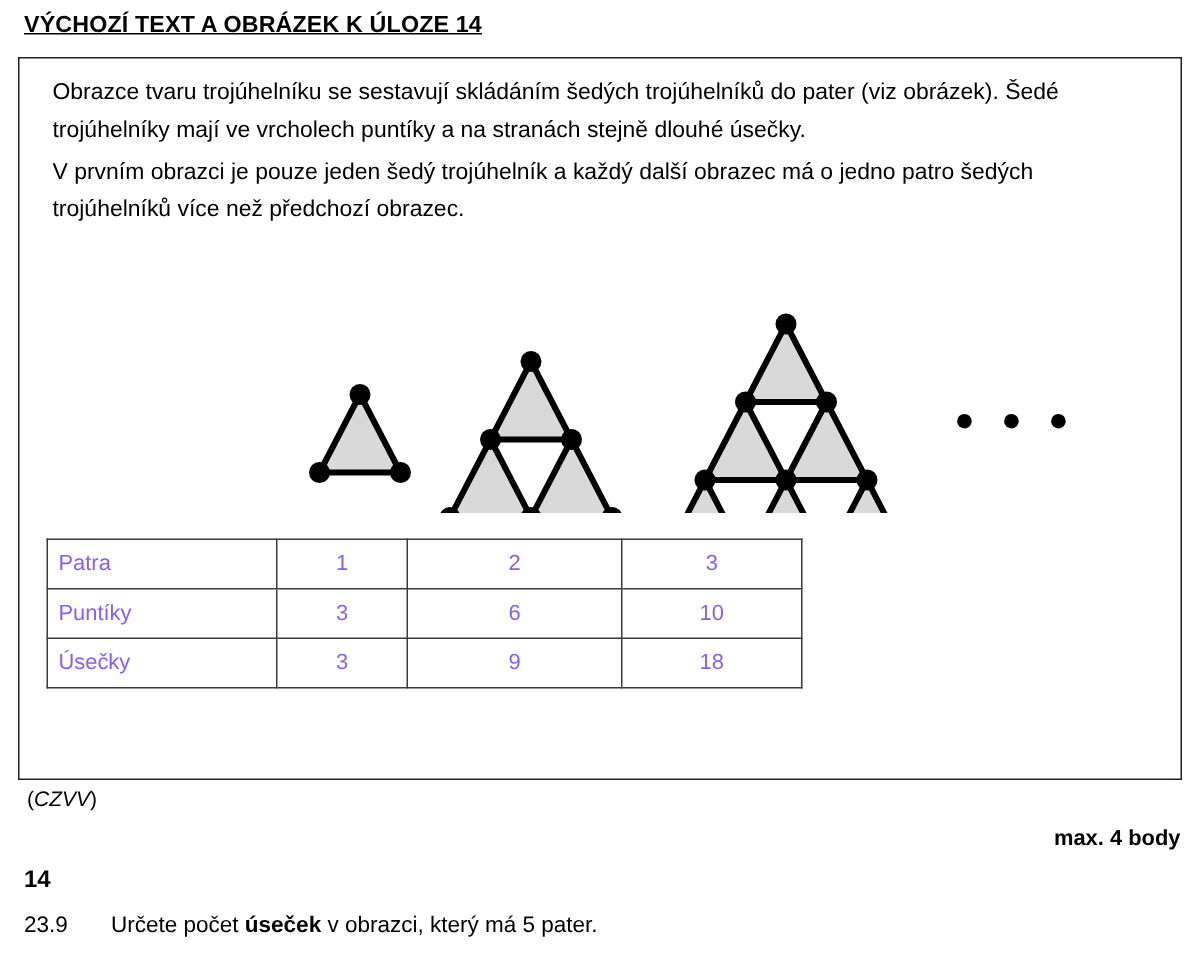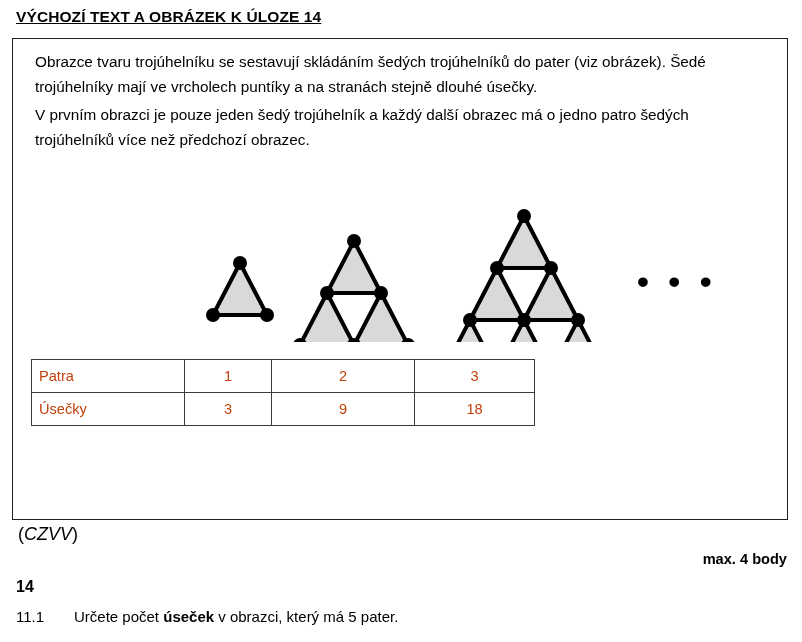--- a/index.html
+++ b/index.html
@@ -62,36 +62,36 @@
     position: absolute;
     left: 18px; top: 320px;
     width: 504px;
     border-collapse: collapse;
     font-size: 14.6px;
   }
   .data-table td {
     border: 1.1px solid #3b3b3b;
     height: 33px;
     padding: 0 8px;
-    color: #c2410c;
+    color: #8b5cf6;
   }
   .data-table td.rowlab {
     width: 153px;
     text-align: left;
     padding-left: 7px;
   }
   .data-table td.v1 { width: 87px;  text-align: center; }
   .data-table td.v2 { width: 143px; text-align: center; }
   .data-table td.v3 { width: 120px; text-align: center; }
 
   
   .source {
     position: absolute;
     left: 18px; top: 524px;
-    font-size: 18px;
+    font-size: 14px;
     font-style: italic;
   }
   .source .paren { font-style: normal; }
 
   .max-points {
     position: absolute;
     right: 15px; top: 551px;
     font-size: 14.6px;
     font-weight: bold;
   }
@@ -175,31 +175,37 @@
 
     <table class="data-table">
       <tbody>
         <tr>
           <td class="rowlab">Patra</td>
           <td class="v1">1</td>
           <td class="v2">2</td>
           <td class="v3">3</td>
         </tr>
         <tr>
+          <td class="rowlab">Puntíky</td>
+          <td class="v1">3</td>
+          <td class="v2">6</td>
+          <td class="v3">10</td>
+        </tr>
+        <tr>
           <td class="rowlab">Úsečky</td>
           <td class="v1">3</td>
           <td class="v2">9</td>
           <td class="v3">18</td>
         </tr>
       </tbody>
     </table>
 
   </div>
 
   <div class="source"><span class="paren">(</span><span>CZVV</span><span class="paren">)</span></div>
 
   <div class="max-points">max. 4 body</div>
 
   <div class="task-number">14</div>
 
-  <div class="subtask"><span class="sid">11.1</span><span>Určete počet </span><b>úseček</b><span> v obrazci, který má 5 pater.</span></div>
+  <div class="subtask"><span class="sid">23.9</span><span>Určete počet </span><b>úseček</b><span> v obrazci, který má 5 pater.</span></div>
 
 </div>
 
 </body></html>

